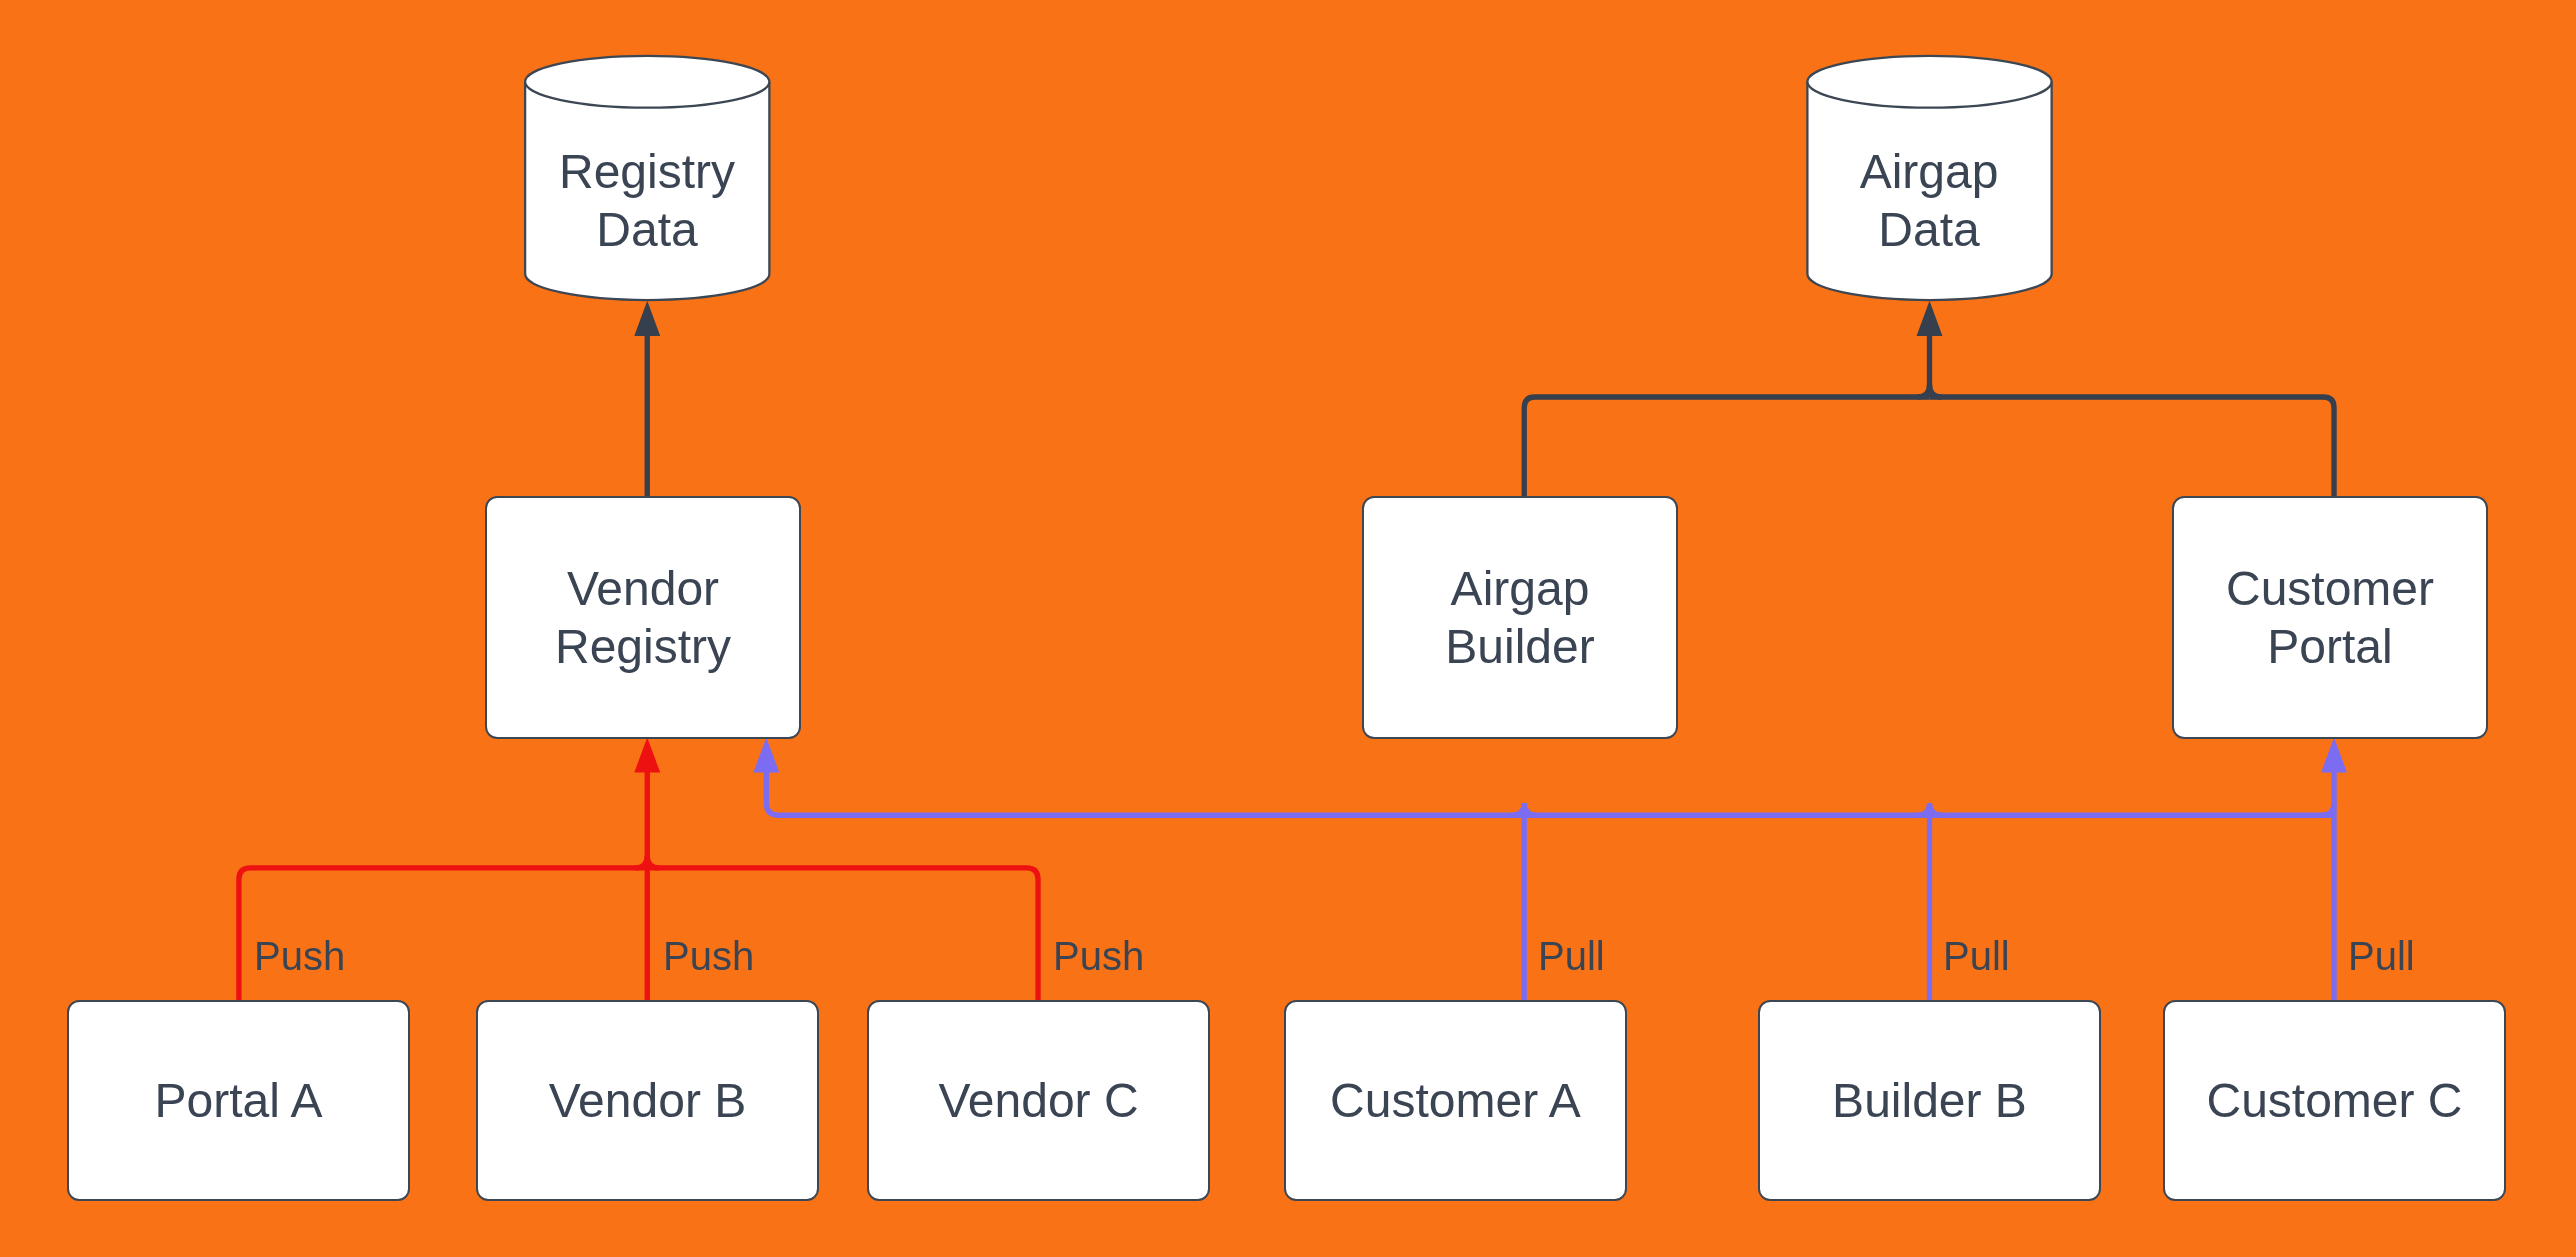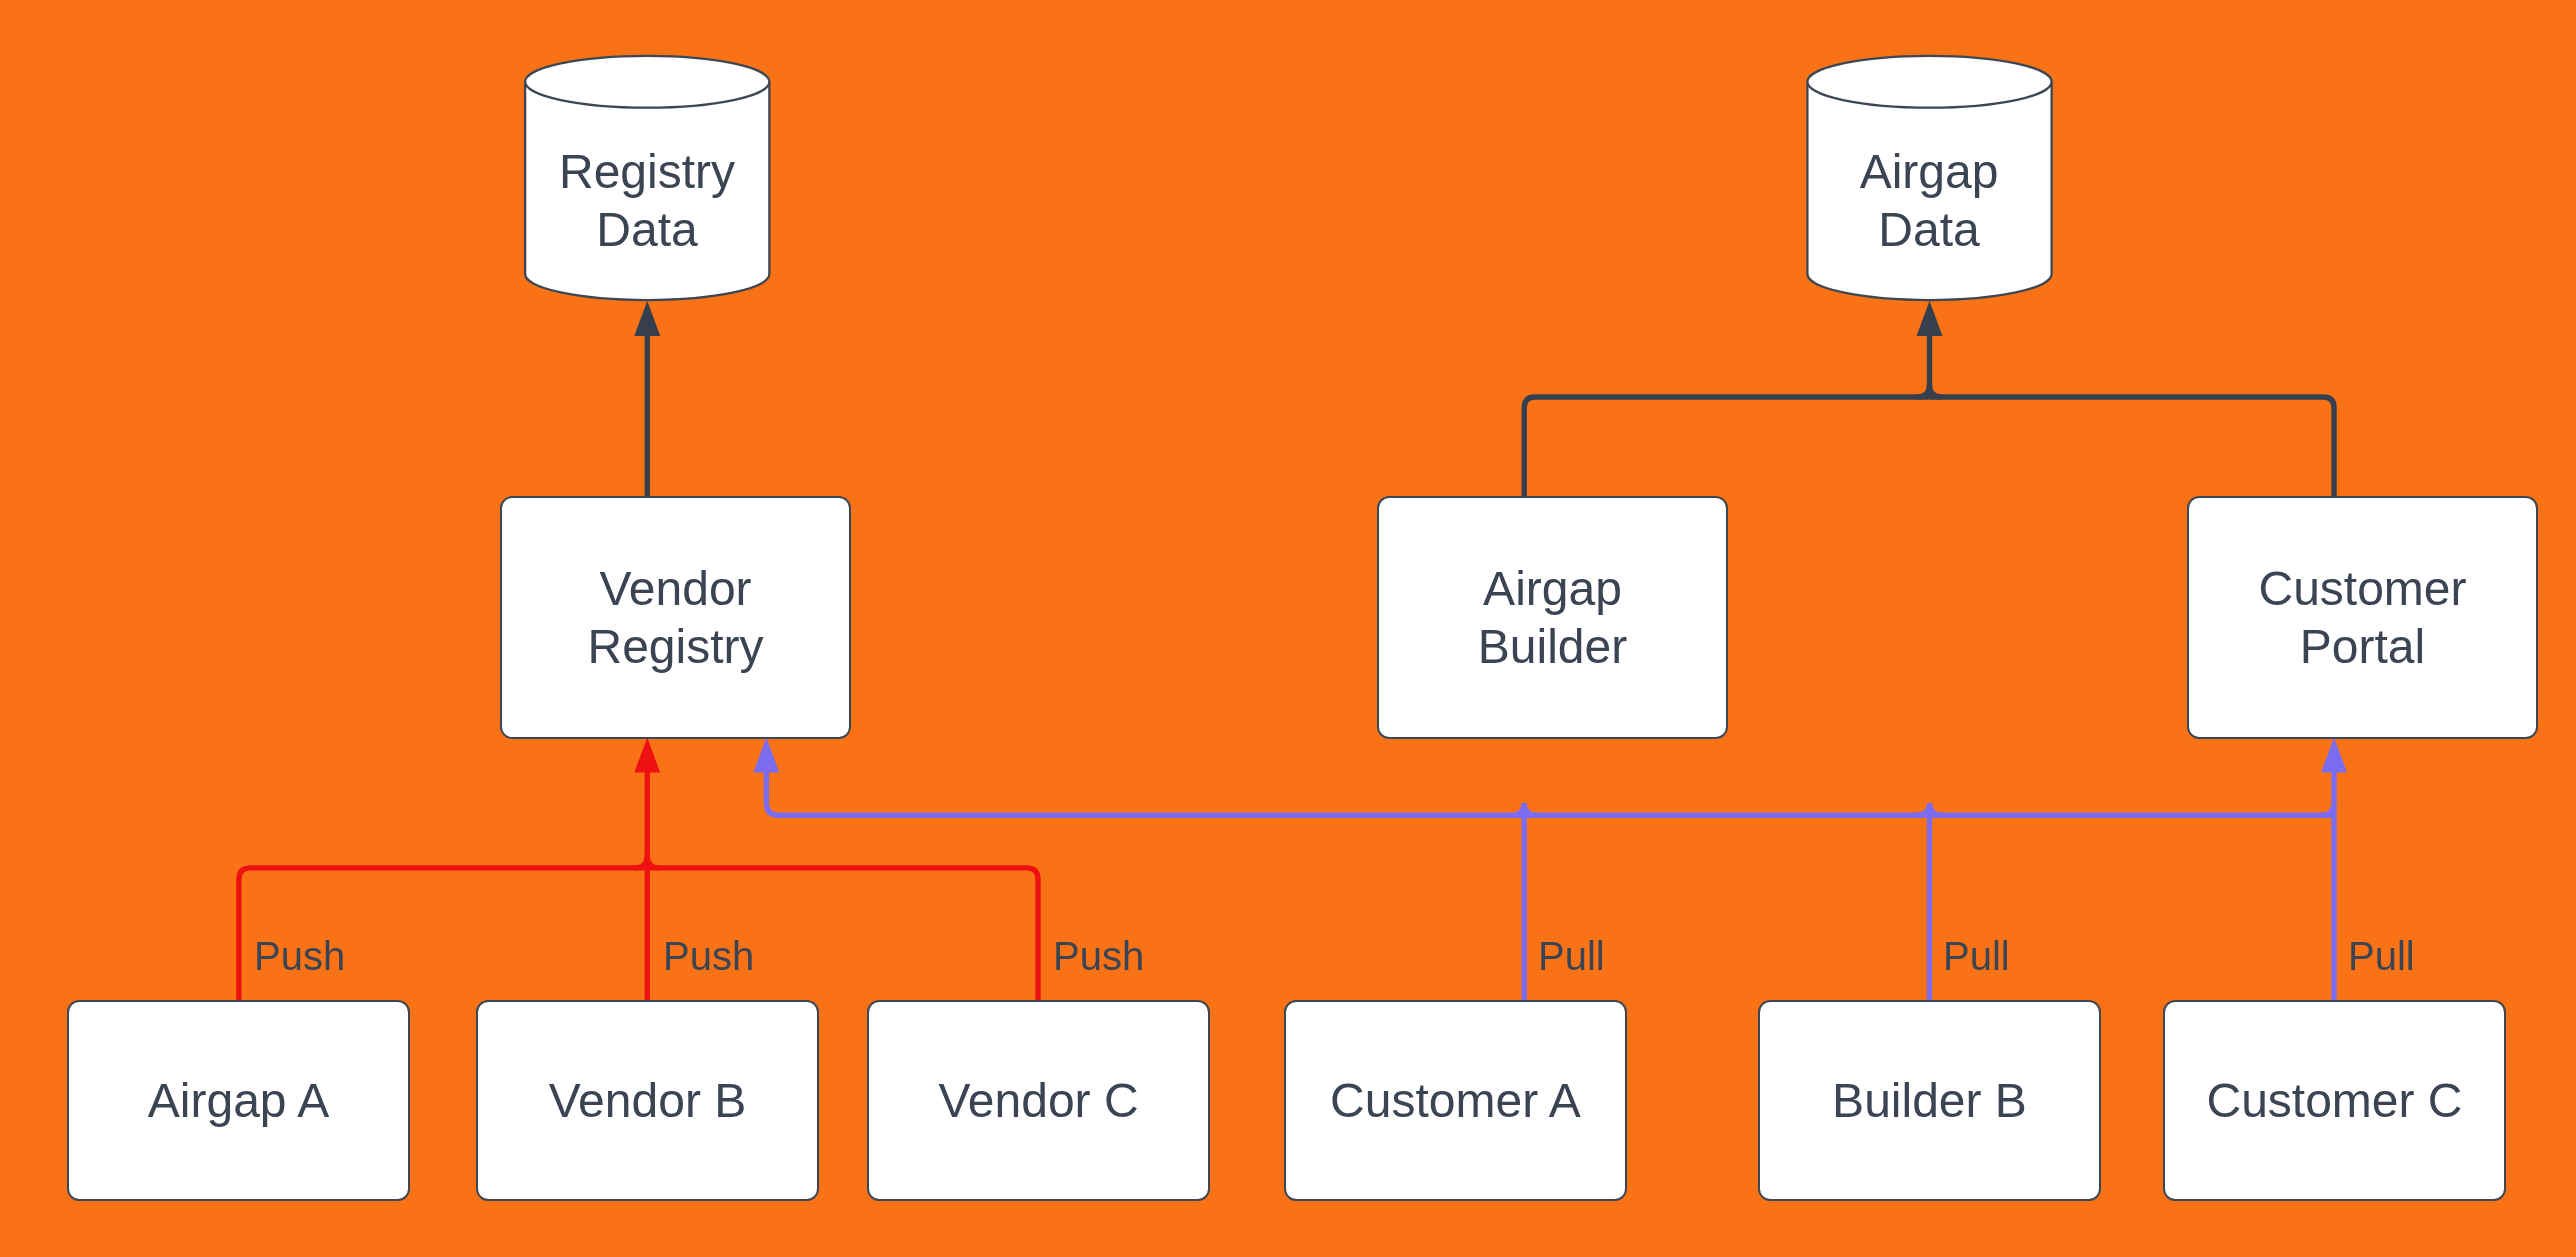--- a/index.html
+++ b/index.html
@@ -24,21 +24,21 @@
     border: 2.3px solid #3d4754;
     border-radius: 12.2px;
     display: flex;
     align-items: center;
     justify-content: center;
     text-align: center;
     white-space: pre-line;
     font-size: 48px;
     line-height: 1.2;
   }
-  .mid  { width: 351px; height: 243px; top: 496px; margin-left: 15px; }
+  .mid  { width: 316px; height: 243px; top: 496px; }
   .leaf { width: 343px; height: 201px; top: 1000px; }
   .cyl-label {
     position: absolute;
     width: 244px; height: 153px;
     top: 124px;
     display: flex;
     align-items: center;
     justify-content: center;
     text-align: center;
     white-space: pre-line;
@@ -97,21 +97,21 @@
   <div class="cyl-label" style="left:1807px;">Airgap
 Data</div>
 
   <div class="node mid" style="left:485px;">Vendor
 Registry</div>
   <div class="node mid" style="left:1362px;">Airgap
 Builder</div>
   <div class="node mid" style="left:2172px;">Customer
 Portal</div>
 
-  <div class="node leaf" style="left:67px;">Airgap A</div>
+  <div class="node leaf" style="left:67px;">Portal A</div>
   <div class="node leaf" style="left:867px;">Vendor C</div>
   <div class="node leaf" style="left:476px;">Vendor B</div>
   <div class="node leaf" style="left:1284px;">Customer A</div>
   <div class="node leaf" style="left:1758px;">Builder B</div>
   <div class="node leaf" style="left:2163px;text-align:right;">Customer C</div>
 
   <div class="edge-label" style="left:254px;">Push</div>
   <div class="edge-label" style="left:663px;">Push</div>
   <div class="edge-label" style="left:1053px;">Push</div>
   <div class="edge-label" style="left:1538px;">Pull</div>

